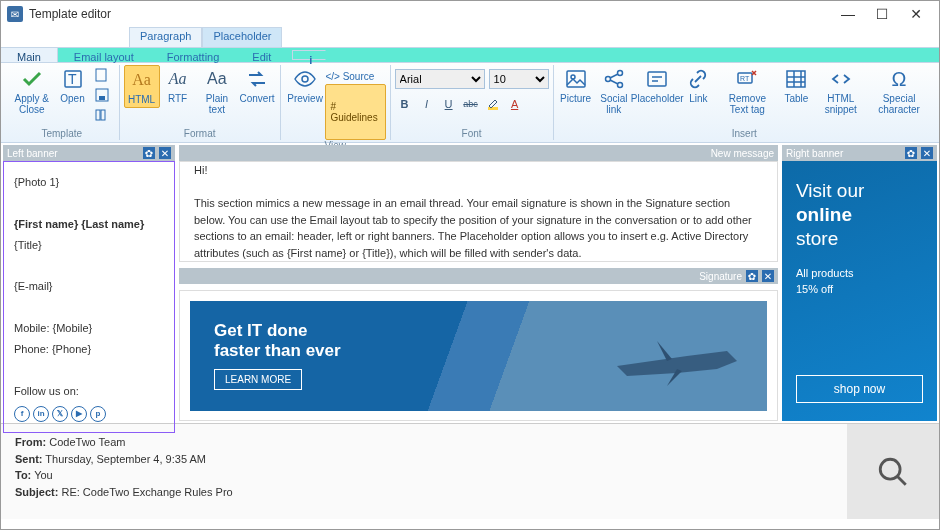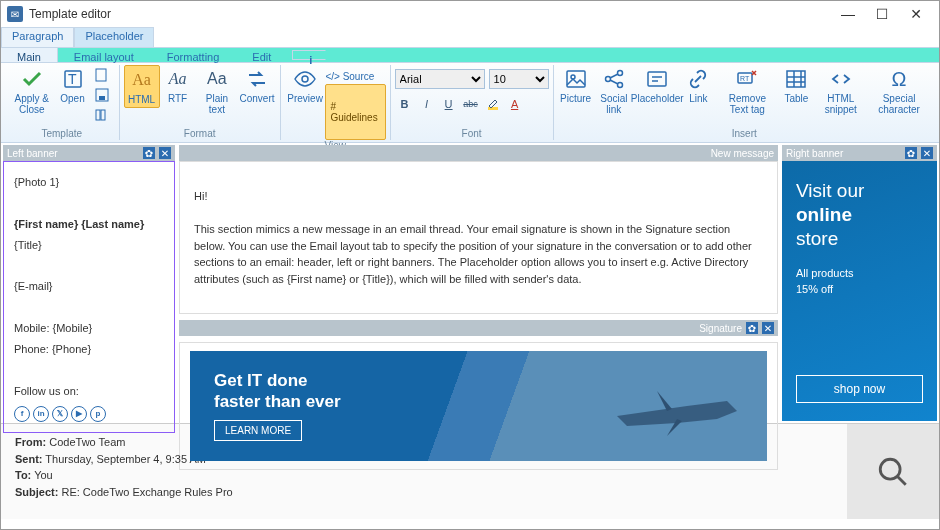--- a/index.html
+++ b/index.html
@@ -2,21 +2,21 @@
 <html><head>
 <meta charset="utf-8">
 <style>
 *{box-sizing:border-box;margin:0;padding:0;font-family:"Segoe UI",Arial,sans-serif}
 body{width:940px;height:530px;background:#fff;border:1px solid #999;overflow:hidden;font-size:12px;color:#333}
 .titlebar{height:26px;display:flex;align-items:center;padding:0 6px;background:#fff}
 .titlebar .icon{width:16px;height:16px;background:#3a6ea5;border-radius:2px;display:flex;align-items:center;justify-content:center;color:#fff;font-size:10px;margin-right:6px}
 .titlebar .title{font-size:12px}
 .winbtns{margin-left:auto;display:flex}
 .winbtns div{width:34px;height:22px;display:flex;align-items:center;justify-content:center;font-size:14px;color:#333}
-.ctxtabs{height:20px;display:flex;background:#fff}
+.ctxtabs{height:20px;display:flex;padding-left:128px;background:#fff}
 .ctxtabs div{padding:2px 10px;border:1px solid #c5d6e8;border-bottom:none;font-size:11px;background:#eaf3fb;color:#2b6cb0}
 .ctxtabs div.active{background:#cfe6f7}
 .maintabs{height:16px;display:flex;background:#5eead4;border-top:1px solid #c5d6e8;border-bottom:1px solid #c5d6e8}
 .maintabs div{padding:3px 16px;font-size:11px;color:#2b6cb0;border-right:1px solid transparent;cursor:pointer}
 .maintabs div.active{background:#e8f2fb;border-color:#c5d6e8;color:#1a4a7a}
 .infobox{margin-left:auto;width:18px;border:1px solid #c5d6e8;color:#2b6cb0;text-align:center;font-weight:bold;font-size:11px;margin:2px 4px}
 .ribbon{height:80px;background:linear-gradient(#fdfefe,#e8f2fb);border-bottom:1px solid #c5d6e8;display:flex;padding:2px 4px}
 .grp{display:flex;flex-direction:column;align-items:center;border-right:1px solid #c5d6e8;padding:0 4px}
 .grp .items{flex:1;display:flex;align-items:flex-start}
 .grp .label{font-size:10px;color:#6b879f;padding-bottom:1px}
@@ -36,21 +36,21 @@
 .content{display:flex;height:280px;background:#fff;padding:2px}
 .leftcol{width:172px;margin-right:4px;display:flex;flex-direction:column}
 .panelhdr{height:16px;background:#b8c4cc;color:#fff;font-size:10px;display:flex;align-items:center;padding:6px 4px;justify-content:flex-end;gap:4px}
 .panelhdr .t{margin-right:auto}
 .panelhdr .g{width:12px;height:12px;display:flex;align-items:center;justify-content:center;background:#2b6cb0;color:#fff;font-size:10px}
 .leftbody{border:1px solid #8b5cf6;flex:1;padding:10px;font-size:11px;line-height:1.9}
 .leftbody .bold{font-weight:bold}
 .socialrow{display:flex;gap:3px;margin-top:4px}
 .socialrow span{width:16px;height:16px;border:1px solid #2b6cb0;border-radius:50%;display:flex;align-items:center;justify-content:center;font-size:8px;color:#2b6cb0;font-weight:bold}
 .midcol{flex:1;display:flex;flex-direction:column;margin-right:4px}
-.msgpanel{border:1px solid #ddd;padding:26px 14px;font-size:11px;line-height:1.5}
+.msgpanel{border:1px solid #ddd;padding:0 14px;font-size:11px;line-height:1.5}
 .sigpanel{border:1px solid #ddd;margin-top:6px;padding:8px 10px;display:flex;align-items:center;justify-content:center;flex:1}
 .sigbanner{width:100%;height:110px;background:linear-gradient(110deg,#1565a5 0%,#1565a5 45%,#3a7bb5 45%,#3a7bb5 55%,#5a8fb8 55%);display:flex;align-items:center;color:#fff;padding:0 24px;position:relative;overflow:hidden}
 .sigbanner .txt{font-size:17px;font-weight:bold;line-height:1.2}
 .sigbanner .learn{border:1px solid #fff;padding:4px 10px;font-size:10px;margin-top:8px;display:inline-block;font-weight:normal}
 .jet{position:absolute;right:20px;top:30px;width:140px;height:60px;opacity:0.9}
 .rightcol{width:155px;display:flex;flex-direction:column}
 .rightbanner{flex:1;background:linear-gradient(160deg,#0d6aa8 0%,#1184ce 100%);color:#fff;padding:18px 14px;display:flex;flex-direction:column}
 .rightbanner .h{font-size:19px;line-height:1.25;font-weight:300}
 .rightbanner .h .ob{font-weight:600}
 .rightbanner .sub{font-size:11px;margin-top:16px;line-height:1.4}

